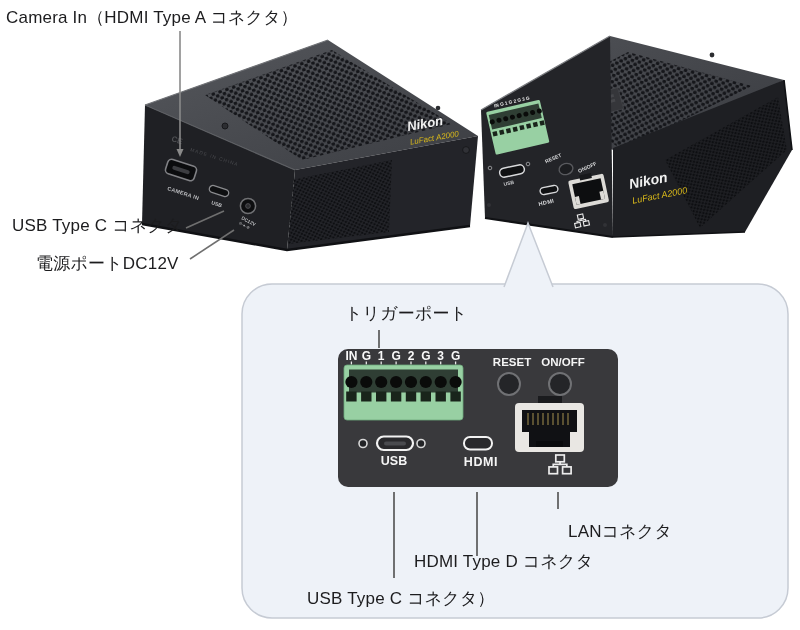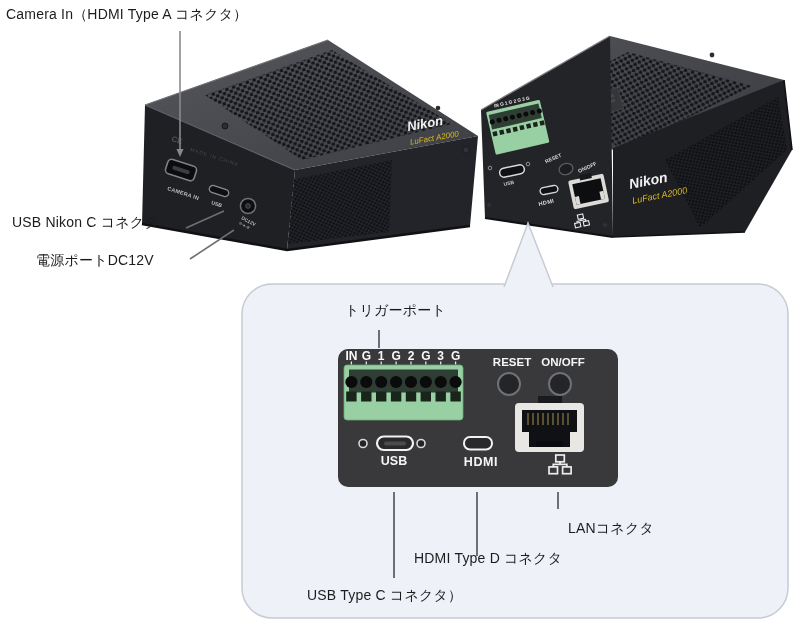--- a/index.html
+++ b/index.html
@@ -4,21 +4,21 @@
 <style>
   :root{
     --bg:#ffffff; --label:#1c1c1e; --bubble-bg:#eef2f8; --bubble-border:#c6cbd4;
     --panel:#39393c; --green:#98d0a3; --green-dark:#2f3e34; --brand-yellow:#d9b91a;
     --leader:#4f4f4f;
   }
   html,body{margin:0;padding:0;}
   body{width:800px;height:630px;position:relative;background:var(--bg);
        font-family:"Liberation Sans","DejaVu Sans",sans-serif;overflow:hidden;}
   #art{position:absolute;left:0;top:0;}
-  .lbl{position:absolute;font-size:14px;color:var(--label);white-space:nowrap;
+  .lbl{position:absolute;font-size:17px;color:var(--label);white-space:nowrap;
        letter-spacing:0.2px;z-index:5;}
   svg text{font-family:"Liberation Sans","DejaVu Sans",sans-serif;}
 </style>
 </head>
 <body>
 
 <svg id="art" width="800" height="630" viewBox="0 0 800 630">
   <defs>
     <linearGradient id="gTopL" x1="0" y1="0" x2="1" y2="1">
       <stop offset="0" stop-color="#55575c"></stop>
@@ -274,18 +274,18 @@
         <rect x="522" y="432" width="7" height="15" fill="#e9e7e3"></rect>
         <rect x="570" y="432" width="7" height="15" fill="#e9e7e3"></rect>
         <rect x="536" y="441" width="27" height="6" fill="#0a0b0d"></rect>
       </g>
       <use href="#lan-glyph" transform="translate(549,455) scale(0.85)"></use>
     </g>
   </g>
 </svg>
 
 <div class="lbl" style="left:6px;top:6px">Camera In（HDMI Type A コネクタ）</div>
-<div class="lbl" style="left:12px;top:214px">USB Nikon C コネクタ</div>
+<div class="lbl" style="left:12px;top:214px">USB Type C コネクタ</div>
 <div class="lbl" style="left:36px;top:252px">電源ポートDC12V</div>
 <div class="lbl" style="left:345px;top:302px">トリガーポート</div>
 <div class="lbl" style="left:568px;top:520px">LANコネクタ</div>
 <div class="lbl" style="left:414px;top:550px">HDMI Type D コネクタ</div>
 <div class="lbl" style="left:307px;top:587px">USB Type C コネクタ）</div>
 
 </body></html>

